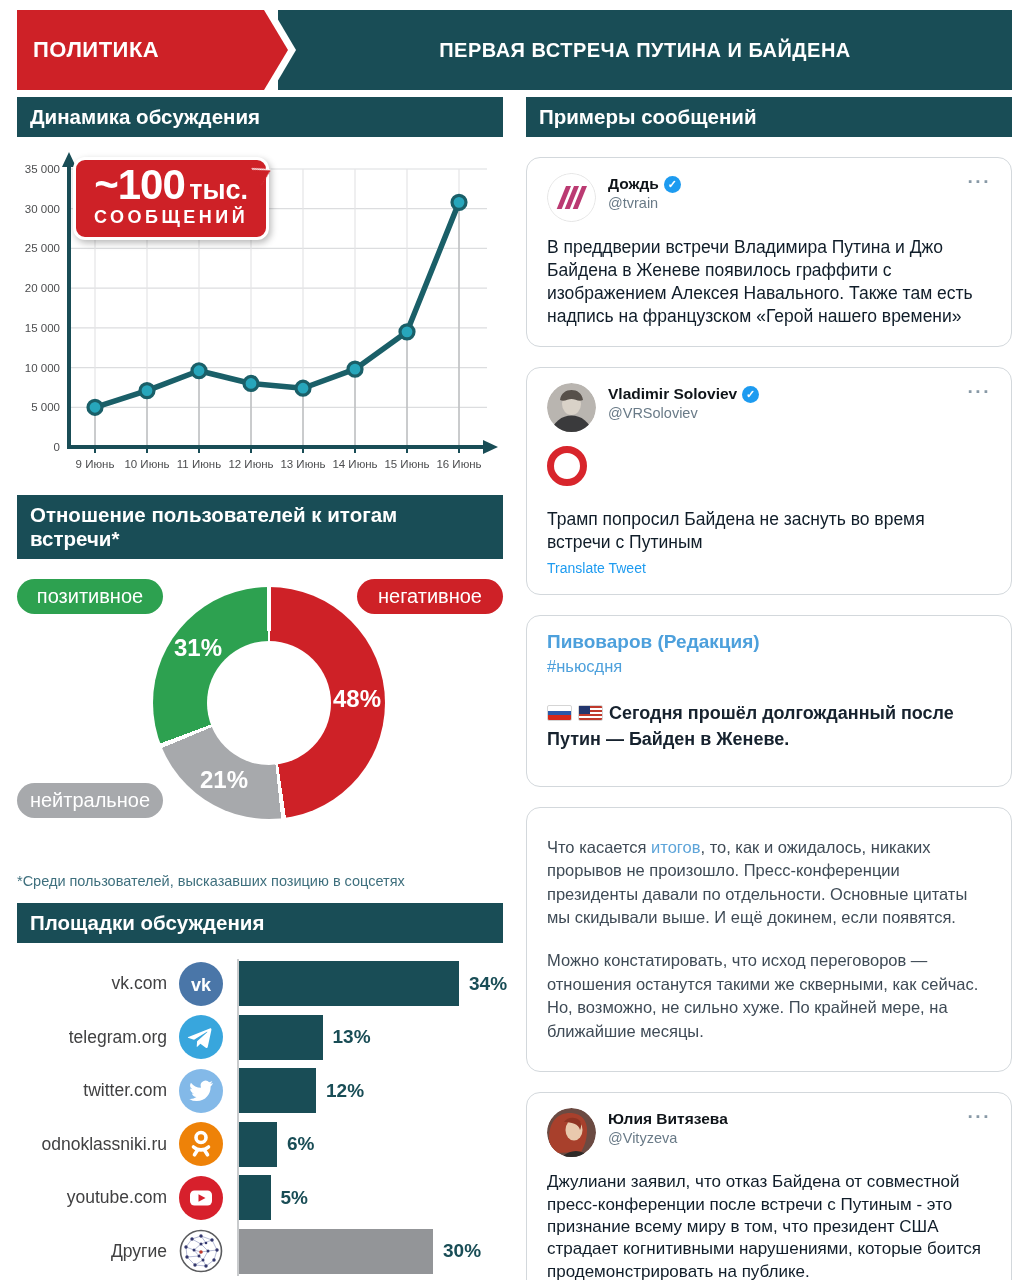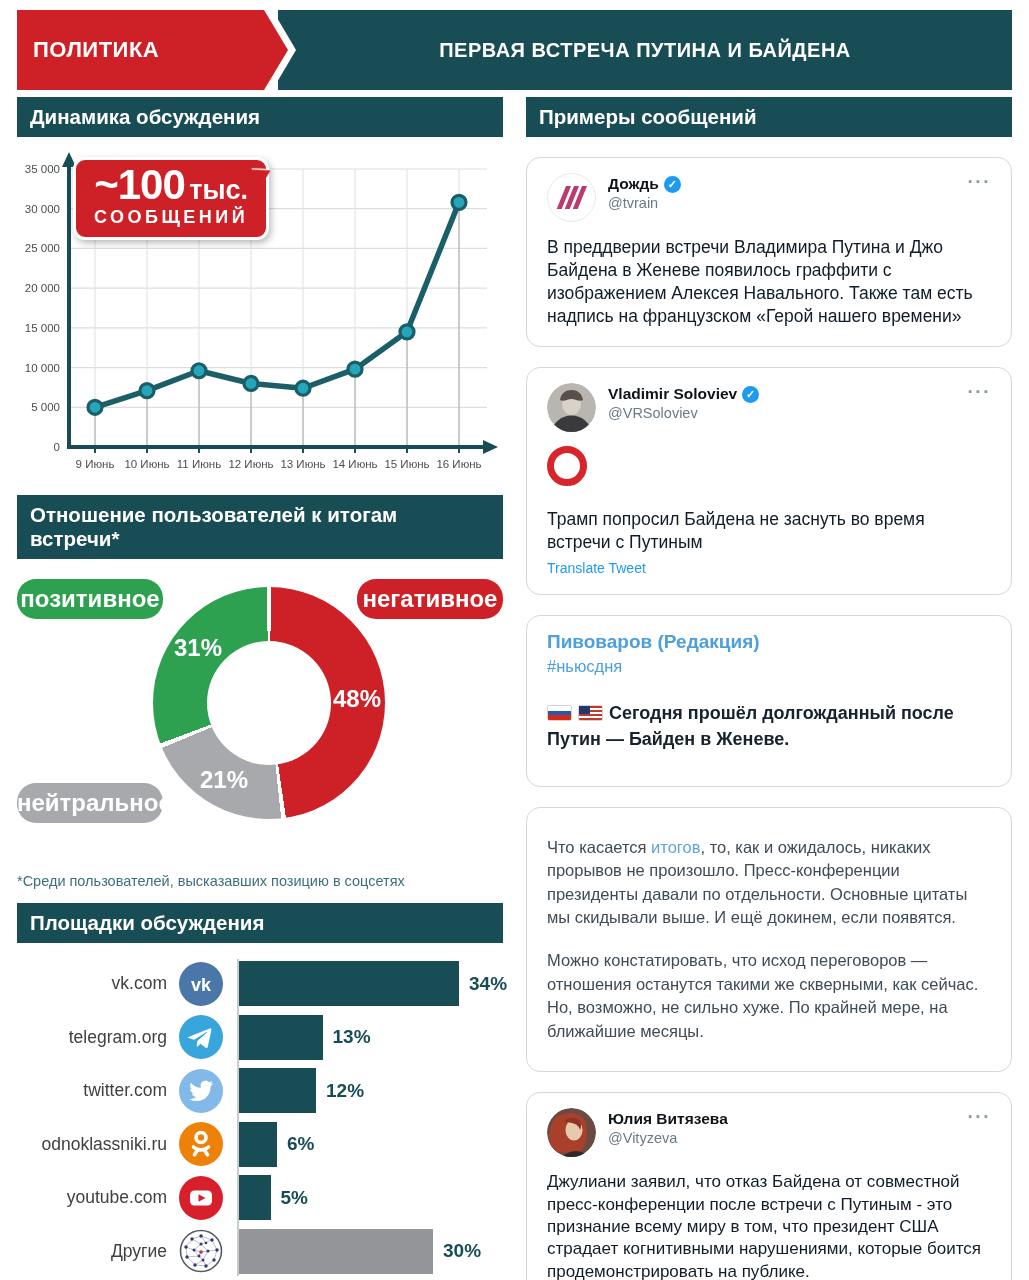--- a/index.html
+++ b/index.html
@@ -31,21 +31,21 @@
                border:10px solid transparent;border-left:17px solid #ce2127;transform:rotate(-28deg);
                filter:drop-shadow(1px -1px 0 #fff);}
   .chart-badge .big{font-size:42px;font-weight:bold;letter-spacing:-1px;line-height:1;}
   .chart-badge .unit{font-size:27px;font-weight:bold;}
   .chart-badge .sub{font-size:18px;font-weight:bold;letter-spacing:3.5px;margin-top:1px;}
   
   .donut-wrap{position:relative;height:300px;margin-top:12px;}
   .donut{position:absolute;left:136px;top:16px;width:232px;height:232px;border-radius:50%;}
   .donut::after{content:"";position:absolute;inset:54px;background:#fff;border-radius:50%;}
   .pct{position:absolute;color:#fff;font-weight:bold;font-size:24px;transform:translate(-50%,-50%);z-index:2;}
-  .pill{position:absolute;color:#fff;font-weight:bold;font-size:24px;padding:6px 0;width:146px;
+  .pill{position:absolute;color:#fff;font-weight:normal;font-size:20px;padding:6px 0;width:146px;
         text-align:center;border-radius:19px;z-index:3;}
   .pill-pos{left:0;top:8px;background:#2da150;}
   .pill-neg{right:0;top:8px;background:#ce2127;}
   .pill-neu{left:0;top:212px;background:#a7a9ac;}
   .footnote{font-size:14.5px;color:#3e6f7d;margin-top:2px;}
   
   .bars{position:relative;margin-top:14px;}
   .bars .vline{position:absolute;left:220px;top:2px;bottom:2px;width:1.5px;background:#c9cbcd;}
   .bar-row{display:flex;align-items:center;height:53.5px;}
   .bar-label{width:150px;text-align:right;padding-right:12px;font-size:17.5px;color:#414142;flex:none;}

